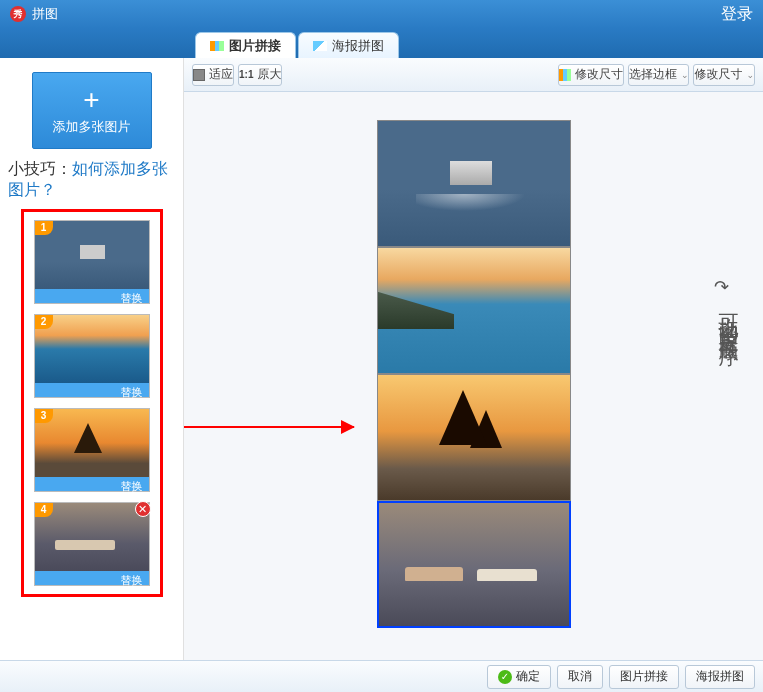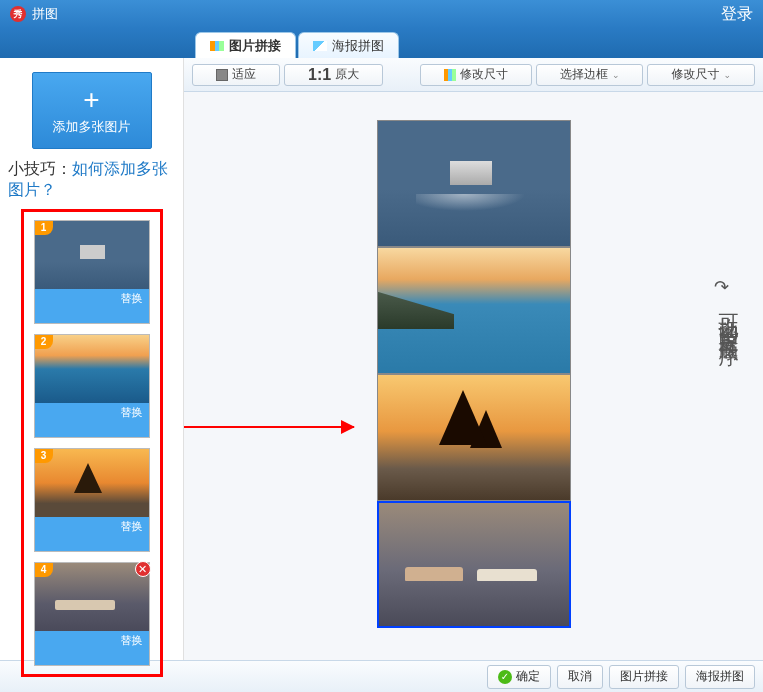--- a/index.html
+++ b/index.html
@@ -28,39 +28,39 @@
 .add-btn .txt { font-size: 13px; margin-top: 4px; }
 .tip { font-size: 16px; color: #333; margin: 8px 0; }
 .tip a { color: #1f7ac7; text-decoration: none; }
 
 .thumb-box { border: 3px solid #f00; padding: 8px 6px; width: 142px; margin: 0 auto; }
 .thumb { position: relative; width: 116px; margin: 0 auto 10px; border: 1px solid #bbb; background: #fff; }
 .thumb:last-child { margin-bottom: 0; }
 .thumb-img { width: 100%; height: 68px; background: #5b7a94; position: relative; }
 .thumb-num { position: absolute; top: 0; left: 0; width: 18px; height: 14px; background: #f90; color: #fff; font-size: 10px; text-align: center; line-height: 14px; border-radius: 0 0 8px 0; font-weight: bold; }
 .thumb-close { position: absolute; top: -2px; right: -2px; width: 16px; height: 16px; background: #e03030; border: 1px solid #fff; border-radius: 50%; color: #fff; font-size: 11px; line-height: 14px; text-align: center; cursor: pointer; }
-.thumb-replace { height: 34px; background: #49a8f0; color: #fff; text-align: right; padding-right: 6px; font-size: 11px; line-height: 18px; cursor: pointer; }
+.thumb-replace { height: 14px; background: #49a8f0; color: #fff; text-align: right; padding-right: 6px; font-size: 11px; line-height: 18px; cursor: pointer; }
 
 
 .t1 { background: linear-gradient(#4a6a8a 60%, #3a5a7a); }
 .t1::after { content:""; position:absolute; left:40%; top:35%; width:25px; height:14px; background:#ccc; }
 .t2 { background: linear-gradient(#f8d088 0%, #f0a050 30%, #2a7aaa 50%, #1a5a8a 100%); }
 .t3 { background: linear-gradient(#f8b850 0%, #e88830 50%, #5a4a3a 80%); }
 .t3::after { content:""; position:absolute; left:35%; top:20%; width:0; height:0; border-left:14px solid transparent; border-right:14px solid transparent; border-bottom:30px solid #2a1a0a; }
 .t4 { background: linear-gradient(#9a8a7a 0%, #5a5a6a 60%, #4a4a5a 100%); }
 .t4::after { content:""; position:absolute; left:18%; top:55%; width:60px; height:10px; background:#d8c8b0; border-radius:2px; }
 
 .canvas-area { flex: 1; background: #f5f7fa; position: relative; display: flex; flex-direction: column; }
 .toolbar { height: 34px; background: linear-gradient(#fafcfe, #e8f0f8); border-bottom: 1px solid #c8d8e8; display: flex; align-items: center; padding: 0 8px; gap: 4px; }
-.tbtn { height: 22px; padding: 0 23px; background: linear-gradient(#fff, #f0f4f8); border: 1px solid #b8c8d8; border-radius: 3px; display: flex; align-items: center; gap: 4px; font-size: 12px; cursor: pointer; color: #444; }
+.tbtn { height: 22px; padding: 0 0; background: linear-gradient(#fff, #f0f4f8); border: 1px solid #b8c8d8; border-radius: 3px; display: flex; align-items: center; gap: 4px; font-size: 12px; cursor: pointer; color: #444; }
 .tbtn .chev { font-size: 9px; color: #888; }
 .spacer { flex: 1; }
 .ico-sq { width: 12px; height: 12px; display: inline-block; }
 .ico-fit { background: #888; border: 1px solid #666; }
-.ico-11 { font-weight: bold; font-size: 16px; }
+.ico-11 { font-weight: bold; font-size: 10px; }
 .ico-switch { background: linear-gradient(90deg, #f90 33%, #6cf 33% 66%, #9f9 66%); }
 
 .canvas { flex: 1; display: flex; align-items: flex-start; justify-content: center; padding-top: 28px; position: relative; overflow: hidden; }
 .stack { display: flex; flex-direction: column; }
 .stack-img { width: 194px; height: 127px; border: 1px solid #888; position: relative; }
 .stack-img.selected { border: 2px solid #0040ff; }
 .s1 { background: linear-gradient(#4a6a8a 55%, #3a5a7a); }
 .s1::after { content:""; position:absolute; left:38%; top:32%; width:42px; height:24px; background:linear-gradient(#ddd,#aaa); }
 .s1::before { content:""; position:absolute; left:20%; top:58%; width:120px; height:20px; background:radial-gradient(ellipse at 40% 0%, rgba(255,255,255,0.5), transparent 60%); }
 .s2 { background: linear-gradient(#f8d8a0 0%, #e8a860 25%, #3a8ab8 45%, #2a7aa8 100%); }

